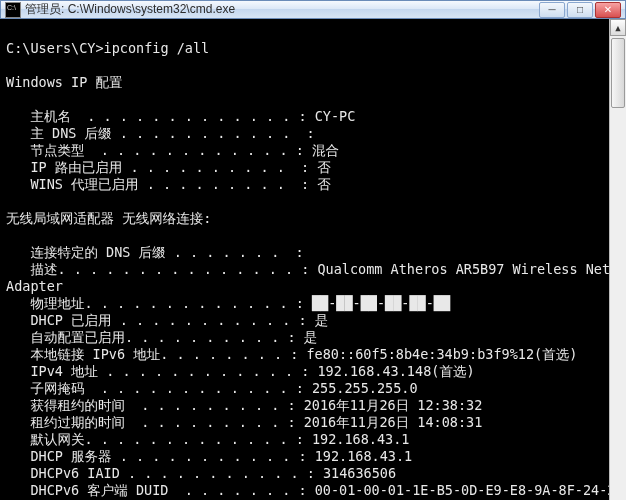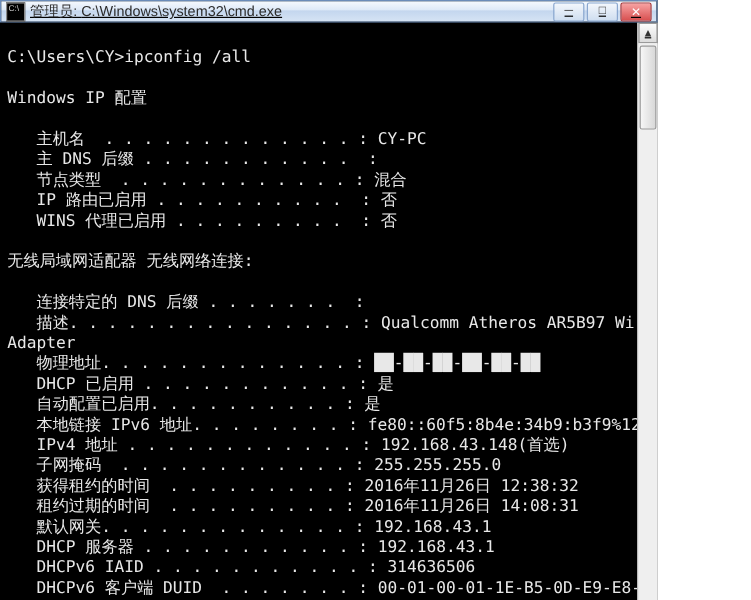--- a/index.html
+++ b/index.html
@@ -1,17 +1,17 @@
 <!DOCTYPE html>
 <html><head>
 <meta charset="utf-8">
 <style>
   * { margin: 0; padding: 0; box-sizing: border-box; }
   html, body { width: 626px; height: 500px; overflow: hidden; font-family: "Consolas", "SimSun", monospace; }
-  .window { width: 548px; height: 500px; display: flex; flex-direction: column; background: #000; text-decoration: underline; }
+  .window { width: 626px; height: 500px; display: flex; flex-direction: column; background: #000; }
   .titlebar { height: 22px; background: linear-gradient(to bottom, #f5f9fe 0%, #dce8f7 45%, #c3d6ee 46%, #d6e4f4 100%); border: 1px solid #6a8bb8; display: flex; align-items: center; padding: 0 4px; font-size: 12px; font-family: "Microsoft YaHei", "SimSun", sans-serif; color: #2b2b2b; }
   .titlebar .icon { width: 16px; height: 16px; background: #000; border: 1px solid #888; margin-right: 4px; position: relative; }
   .titlebar .icon::after { content: "C:\\"; color: #ccc; font-size: 7px; position: absolute; top: 1px; left: 1px; }
   .titlebar .title-text { flex: 1; white-space: nowrap; overflow: hidden; }
   .titlebar .btns { display: flex; gap: 2px; }
   .titlebar .btn { width: 26px; height: 16px; background: linear-gradient(to bottom,#f3f7fc,#cfdef0); border: 1px solid #8aa7cf; border-radius: 2px; font-size: 10px; display: flex; align-items: center; justify-content: center; color: #3a3a3a; }
   .titlebar .btn.close { background: linear-gradient(to bottom,#f7a2a2,#d85050); color: #fff; border-color: #a33; }
   .body-wrap { flex: 1; display: flex; background: #000; }
   .terminal { flex: 1; background: #000; color: #e8e8e8; font-size: 13.5px; line-height: 17px; padding: 4px 2px 4px 6px; white-space: pre; font-family: "NSimSun","SimSun","Consolas",monospace; overflow: hidden; letter-spacing: 0; }
   .vscroll { width: 17px; background: #e9e9e9; border-left: 1px solid #bbb; display: flex; flex-direction: column; }

